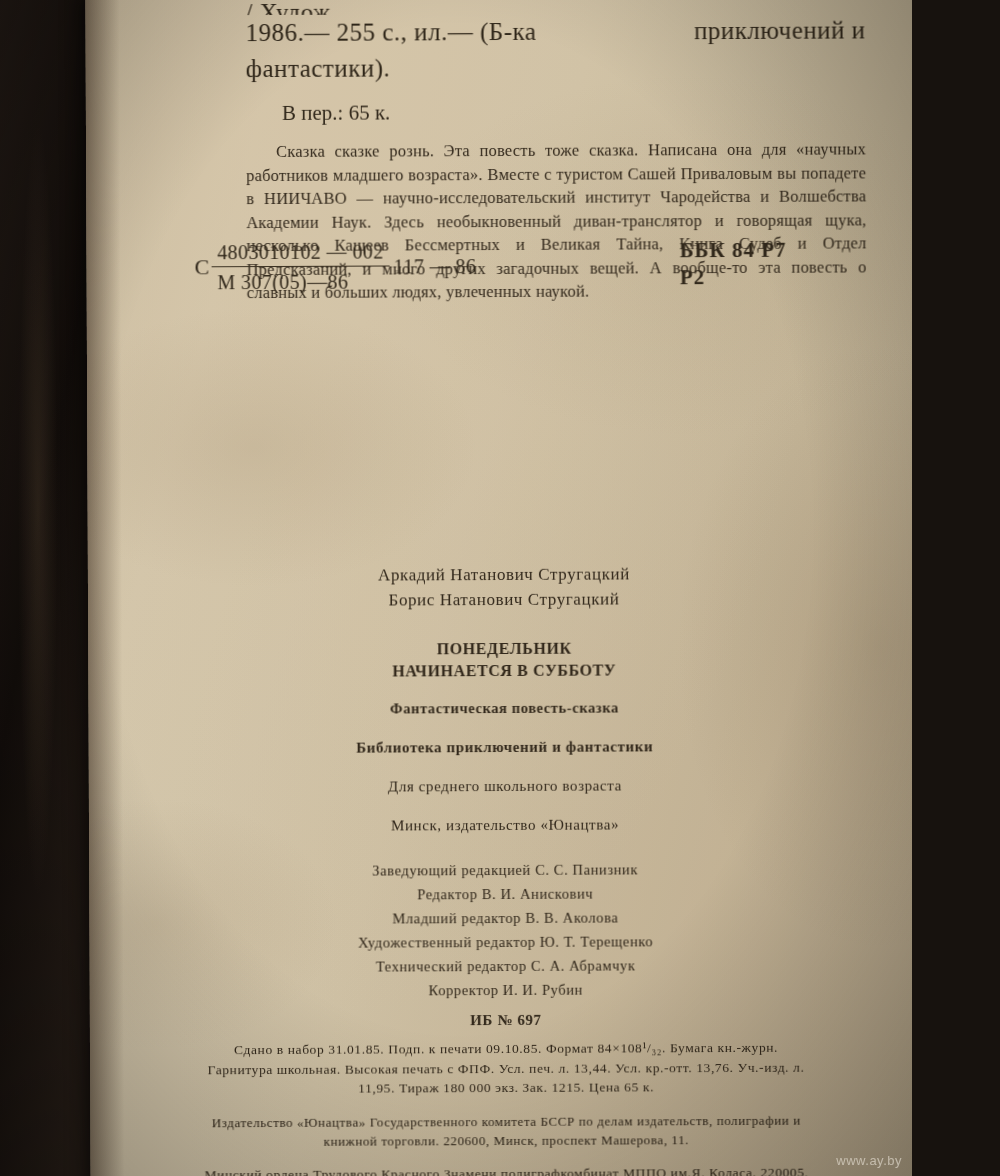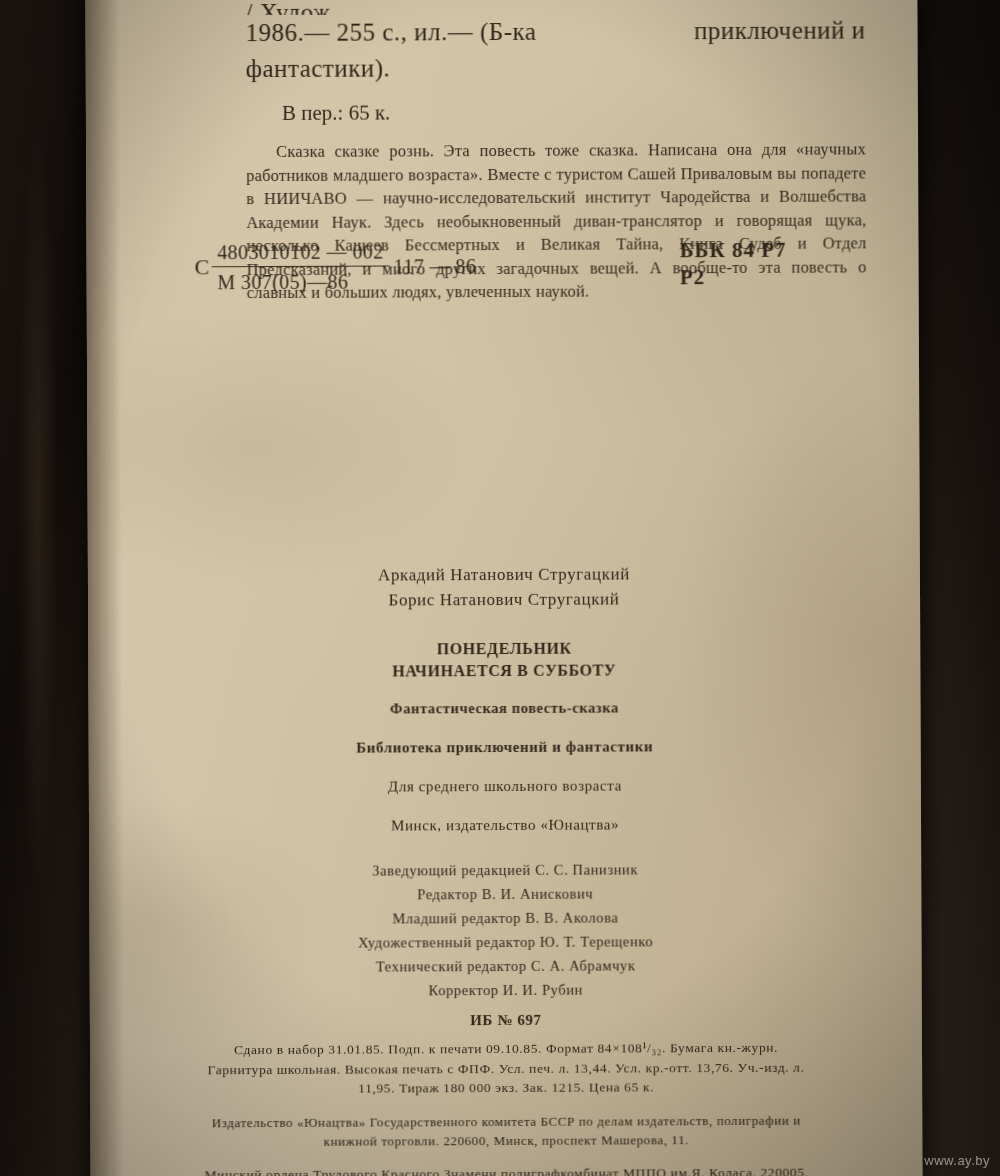--- a/index.html
+++ b/index.html
@@ -9,21 +9,21 @@
   }
   body {
     width: 1000px;
     height: 1176px;
     overflow: hidden;
     font-family: "Liberation Serif", serif;
   }
 
   #photo {
     position: relative;
-    width: 1000px;
+    width: 912px;
     height: 1176px;
     background: #8b5cf6;
     overflow: hidden;
   }
 
   
   .bg-left {
     position: absolute;
     left: 0; top: 0;
     width: 92px; height: 1176px;

